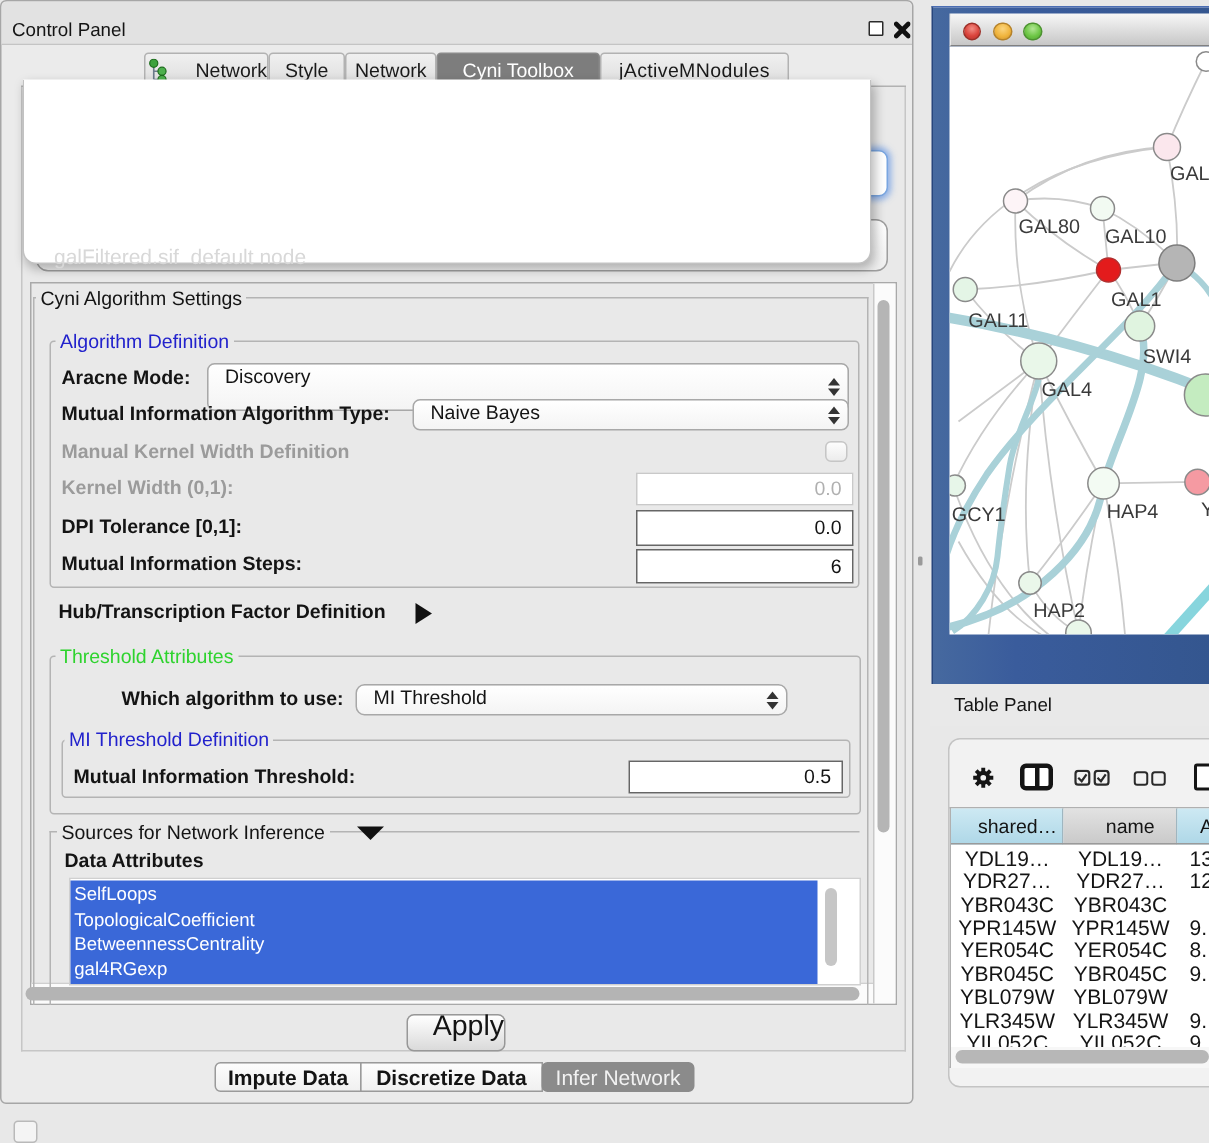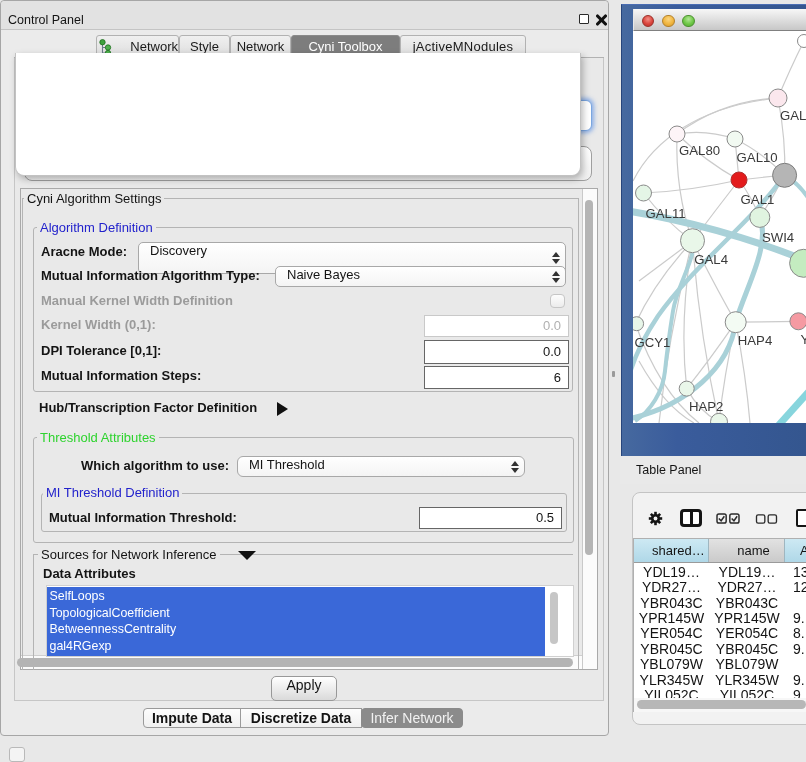--- a/index.html
+++ b/index.html
@@ -102,23 +102,24 @@
 <div class="gt" style="left:38px;top:547.5px">Sources for Network Inference</div>
 <div class="abs" style="left:238px;top:551px;width:0;height:0;border-top:9.5px solid #111;border-left:9px solid transparent;border-right:9px solid transparent"></div>
 <div class="abs b" style="left:43px;top:566px">Data Attributes</div>
 
 <div class="abs" style="left:46px;top:585px;width:528px;height:72px;background:#fff;border:1px solid #d0d0d0"></div>
 <div class="abs" style="left:47px;top:587px;width:498px;height:69px;background:#3a68d8"></div>
 <div class="abs" style="left:49.5px;top:588px;width:300px;color:#fff;line-height:16.6px;font-size:12.4px">SelfLoops<br>TopologicalCoefficient<br>BetweennessCentrality<br>gal4RGexp</div>
 <div class="abs" style="left:550px;top:592px;width:8px;height:52px;background:#c6c6c6;border-radius:4px"></div>
 
 <div class="abs" style="left:15px;top:53px;width:566px;height:123px;background:#fff;border:1px solid #c2c2c2;border-top:none;border-radius:0 0 9px 9px;box-shadow:2px 3px 7px rgba(0,0,0,.28)">
+  <div style="position:absolute;top:110px;left:20px;color:#d8d8d8;font-size:14px">galFiltered.sif &nbsp;default node</div>
 </div>
 
-<div class="abs" style="left:271px;top:676px;width:66px;height:25px;border:1px solid #989898;border-radius:5px;background:linear-gradient(#ffffff,#dadada);text-align:center;line-height:16px;font-size:14px">Apply</div>
+<div class="abs" style="left:271px;top:676px;width:66px;height:25px;border:1px solid #989898;border-radius:5px;background:linear-gradient(#ffffff,#dadada);text-align:right;line-height:16px;font-size:19px">Apply</div>
 <div class="btab" style="left:143px;width:98px;border-radius:4px 0 0 4px">Impute Data</div>
 <div class="btab" style="left:240px;width:122px">Discretize Data</div>
 <div class="btab" style="left:361px;width:102px;background:#8b8b8b;color:#f2f2f2;border-color:#8b8b8b;border-radius:4px;font-weight:normal">Infer Network</div>
 <div class="abs" style="left:9px;top:747px;width:16px;height:15px;border:1px solid #b9b9b9;border-radius:3px;background:#f4f4f4"></div>
 <div class="abs" style="left:612px;top:371px;width:3px;height:6px;background:#9a9a9a;border-radius:1px"></div>
 
 <div class="abs" style="left:621px;top:4px;width:185px;height:452px;background:linear-gradient(90deg,#46699f,#3a5c9c 30%,#34568f);border-left:1px solid #27457c;border-top:1px solid #4a6db3"></div>
 <div class="abs" style="left:633px;top:9px;width:173px;height:22px;background:linear-gradient(#f7f7f7,#c7c7c7);border-bottom:1px solid #808080;border-left:1px solid #e8e8e8"></div>
 <div class="abs" style="left:641.5px;top:14.5px;width:12.5px;height:12.5px;border-radius:50%;background:radial-gradient(circle at 50% 32%,#f28e85,#d9423a 58%,#b23630);border:1px solid #9c2f28"></div>
 <div class="abs" style="left:662px;top:14.5px;width:12.5px;height:12.5px;border-radius:50%;background:radial-gradient(circle at 50% 32%,#fbd580,#f0b43c 58%,#cc9230);border:1px solid #b5822a"></div>

